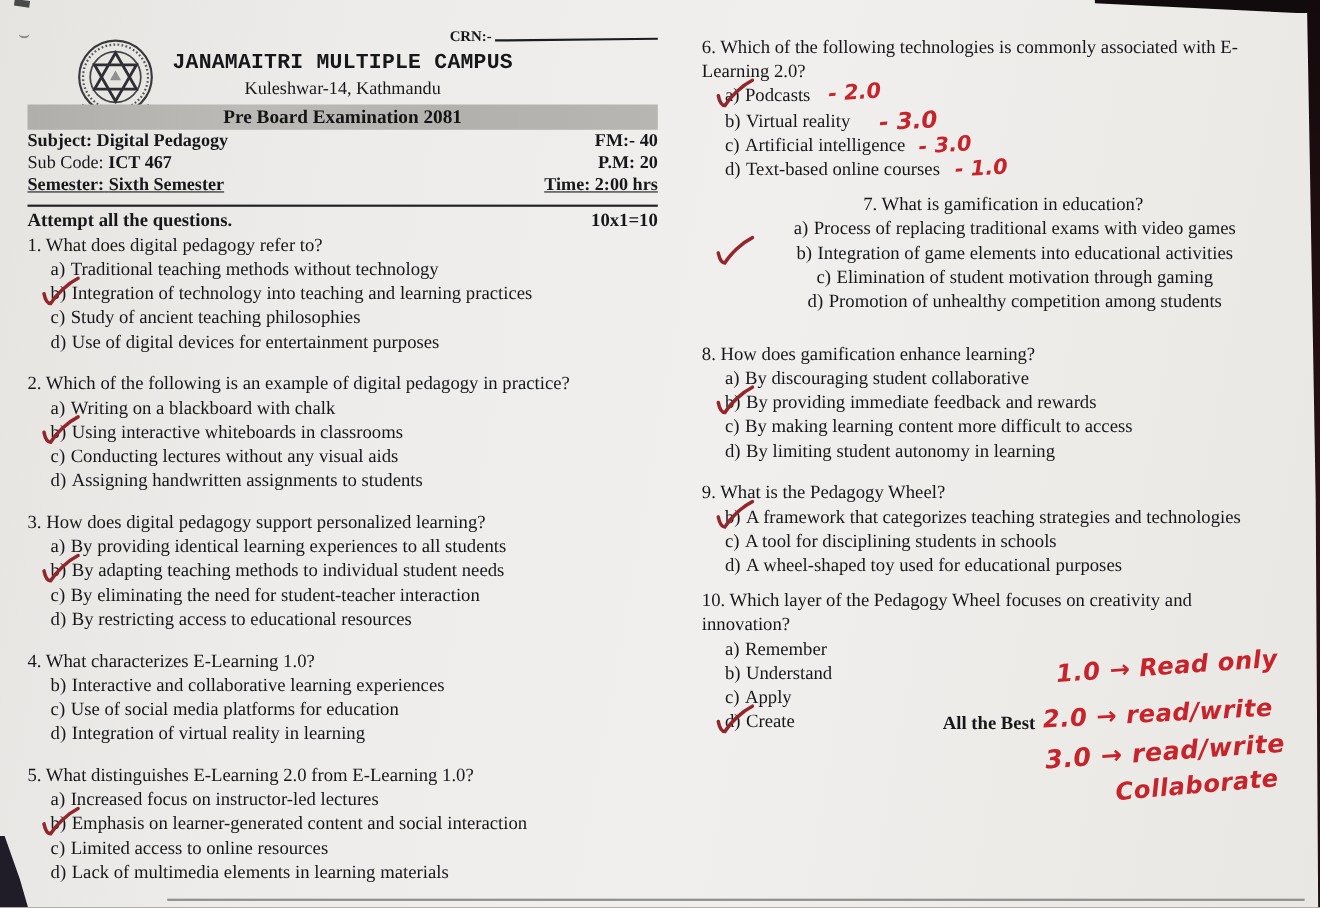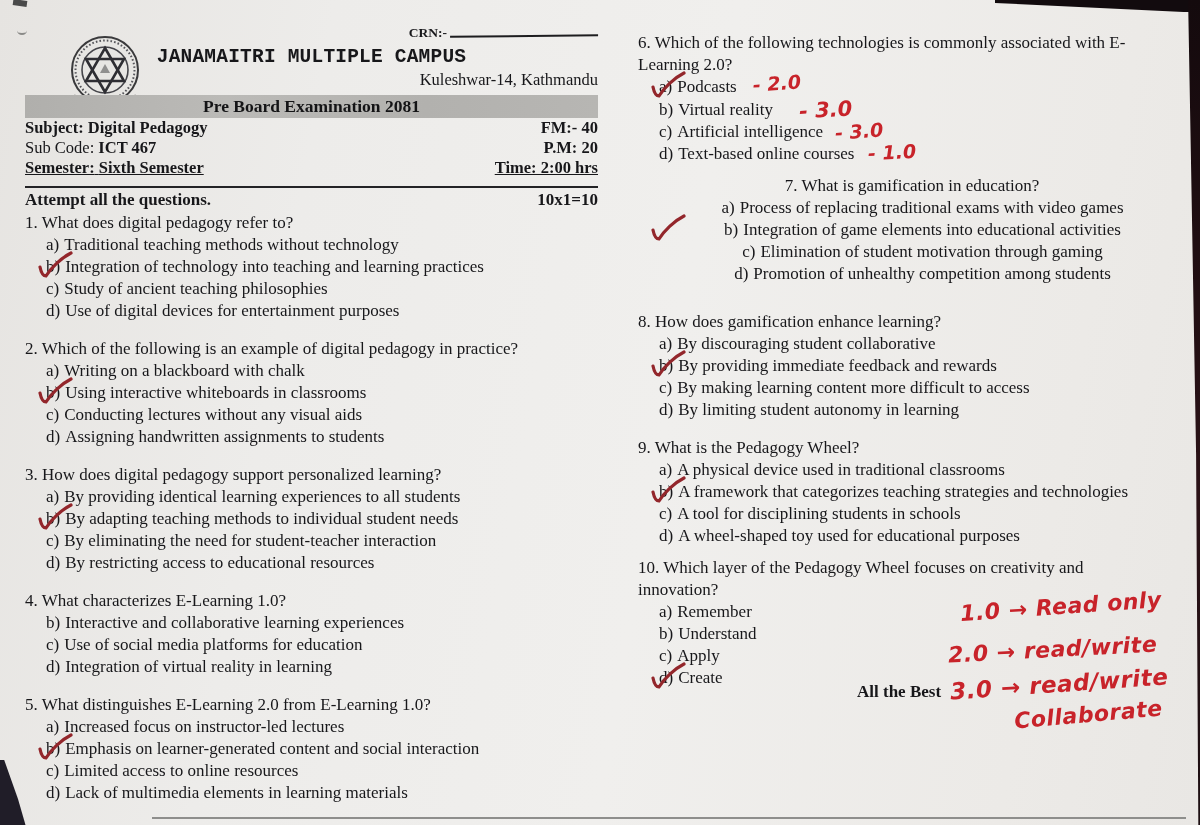--- a/index.html
+++ b/index.html
@@ -7,21 +7,21 @@
         background:linear-gradient(100deg,#e6e4e1 0%,#edecea 25%,#f0efed 55%,#eceae7 85%,#e9e7e4 100%);
         font-family:"Liberation Serif","DejaVu Serif",serif;color:#17171a;font-size:17px;}
   
   .col-l{position:absolute;left:25px;top:25px;width:573px;}
   .col-r{position:absolute;left:638px;top:32px;width:548px;}
   
   .hdr-crn{text-align:right;font-size:13.5px;font-weight:700;height:17px;}
   .crn-line{display:inline-block;width:148px;height:10px;border-bottom:2px solid #1d1d1f;
             transform:rotate(-0.6deg);margin-left:3px;vertical-align:baseline;}
   .campus{text-align:center;font-size:19.5px;font-weight:700;letter-spacing:.2px;line-height:24px;margin-top:3px;font-family:Liberation Mono, monospace;}
-  .addr{text-align:right;font-size:16.5px;line-height:22px;}
+  .addr{text-align:center;font-size:16.5px;line-height:22px;}
   .bar{margin-top:4px;height:23px;line-height:23px;text-align:center;font-weight:700;font-size:17.5px;
        background:linear-gradient(90deg,#b0afac,#bbbab7 35%,#b2b1ae 70%,#b7b6b3);color:#141416;}
   .meta{font-size:16.5px;}
   .mrow{display:flex;justify-content:space-between;line-height:20px;}
   .mrow .lt b{font-weight:700;}
   .mrow .rt{font-weight:700;}
   .sem-row{border-bottom:2px solid #232326;padding-bottom:8px;}
   .u{text-decoration:underline;}
   .attempt{display:flex;justify-content:space-between;font-weight:700;font-size:17px;line-height:21px;margin:1px 0 2px 0;}
   
@@ -37,21 +37,21 @@
   .ann{display:inline-block;font-size:19px;margin-left:16px;line-height:1;white-space:nowrap;}
   .a0{transform:rotate(-4deg) translateY(-2px);}
   .a1{transform:rotate(-3deg) translateY(2px);margin-left:26px;font-size:21px;}
   .a2{transform:rotate(-4deg) translateY(1px);margin-left:12px;}
   .a3{transform:rotate(-3deg);margin-left:14px;}
   .legend{position:absolute;font-size:22px;white-space:nowrap;letter-spacing:.5px;}
   .l0{left:960px;top:594px;transform:rotate(-4deg);}
   .l1{left:948px;top:637px;transform:rotate(-3deg);}
   .l2{left:950px;top:671px;transform:rotate(-4deg);font-size:23px;}
   .l3{left:1014px;top:702px;transform:rotate(-5deg);}
-  .closing{position:absolute;left:857px;top:682px;font-weight:700;font-size:17px;}
+  .closing{position:absolute;left:857px;top:648px;font-weight:700;font-size:17px;}
   
   .logo{position:absolute;left:66px;top:34px;width:78px;height:80px;}
   
   .art{position:absolute;}
   .art-top-right{left:995px;top:0;width:205px;height:12px;background:#120b0e;
                  clip-path:polygon(0 0,100% 0,100% 100%,92% 100%,0 25%);}
   .art-right{right:0;top:0;width:14px;height:825px;
              background:linear-gradient(180deg,#140a0d,#2b1217 60%,#1c0f12);
              clip-path:polygon(15% 0,100% 0,100% 100%,88% 100%,72% 55%,34% 18%);}
   .art-bottom-line{left:152px;top:817px;width:1034px;height:2px;background:#8e8e8c;}
@@ -202,21 +202,20 @@
                 <path d="M3 17 C4 22 6 26 9 26 C14 18 24 8 34 3" fill="none" stroke="#93262b" stroke-width="3.2" stroke-linecap="round"></path>
               </svg></span><span class="ol">b)</span><span>By providing immediate feedback and rewards</span></div>
         <div class="opt"><span class="ol">c)</span><span>By making learning content more difficult to access</span></div>
         <div class="opt"><span class="ol">d)</span><span>By limiting student autonomy in learning</span></div>
       </div>
     </div>
 
     <div class="q mb10">
       <div><span>9.</span> <span>What is the Pedagogy Wheel?</span></div>
       <div class="opts">
-        <div class="opt"><span class="ol">a)</span><span>A physical device used in traditional classrooms</span></div>
         <div class="opt"><span class="check"><svg viewBox="0 0 36 30" width="36" height="30">
                 <path d="M3 17 C4 22 6 26 9 26 C14 18 24 8 34 3" fill="none" stroke="#93262b" stroke-width="3.2" stroke-linecap="round"></path>
               </svg></span><span class="ol">b)</span><span>A framework that categorizes teaching strategies and technologies</span></div>
         <div class="opt"><span class="ol">c)</span><span>A tool for disciplining students in schools</span></div>
         <div class="opt"><span class="ol">d)</span><span>A wheel-shaped toy used for educational purposes</span></div>
       </div>
     </div>
 
     <div class="q" style="max-width:520px">
       <div><span>10.</span> <span>Which layer of the Pedagogy Wheel focuses on creativity and innovation?</span></div>

